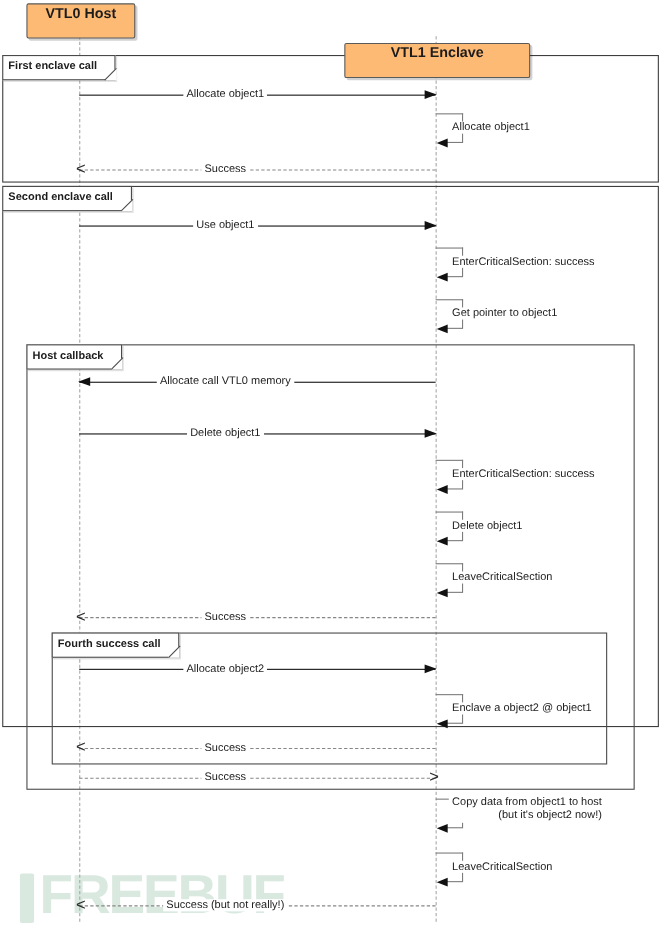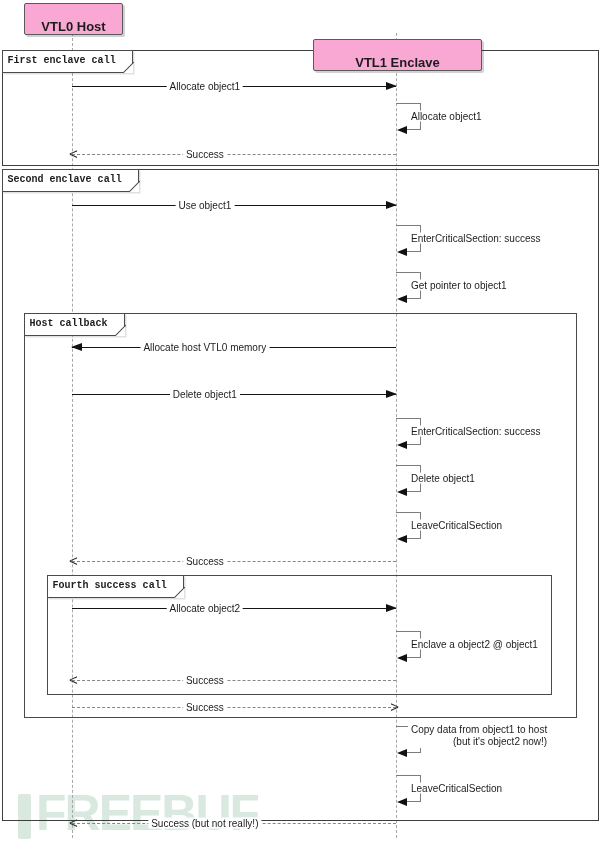--- a/index.html
+++ b/index.html
@@ -1,25 +1,25 @@
 <!DOCTYPE html>
 <html><head>
 <meta charset="utf-8">
 <style>
   html,body{margin:0;padding:0;background:#ffffff;}
   .canvas{position:relative;width:601px;height:841px;background:#fff;overflow:hidden;
           font-family:"Liberation Sans",sans-serif;color:#1c1c1c;}
   
   .lifeline{position:absolute;top:33px;height:805px;width:0;border-left:1px dashed #a8a8a8;z-index:1;}
   
-  .participant{position:absolute;top:3px;height:30px;background:#f9a8d4;border:1.4px solid #5a5a5a;
-               border-radius:2px;box-shadow:2px 2px 0 rgba(0,0,0,.18);display:flex;align-items:flex-end;
+  .participant{position:absolute;top:3px;height:30px;background:#fdba74;border:1.4px solid #5a5a5a;
+               border-radius:2px;box-shadow:2px 2px 0 rgba(0,0,0,.18);display:flex;align-items:flex-start;
                justify-content:center;font-weight:bold;font-size:13px;z-index:5;}
   
-  .frame{position:absolute;border:1.4px solid #3e3e3e;box-sizing:border-box;z-index:2;background:transparent;font-family:Liberation Mono, monospace;}
+  .frame{position:absolute;border:1.4px solid #3e3e3e;box-sizing:border-box;z-index:2;background:transparent;}
   .frame.inner{border-width:1.2px;border-color:#4a4a4a;}
   .frame-label{position:absolute;top:-1.4px;left:-1.4px;background:#fff;border:1.3px solid #4a4a4a;
                font-weight:bold;font-size:10px;line-height:12px;padding:4px 16px 5px 5px;white-space:nowrap;
                z-index:3;box-shadow:1.5px 1.5px 0 rgba(0,0,0,.12);}
   .frame-label .notch{position:absolute;right:-1.4px;bottom:-1.4px;width:10px;height:10px;background:#fff;}
   .frame-label .notch::before{content:"";position:absolute;left:-2.5px;top:4px;width:15px;
                border-top:1.3px solid #4a4a4a;transform:rotate(-45deg);}
   
   .msg{position:absolute;left:72px;width:324px;height:0;z-index:4;}
   .msg .line{position:absolute;left:0;right:0;top:0;border-top:1.3px solid #141414;}
@@ -70,21 +70,21 @@
     <span>VTL1 Enclave</span>
   </div>
 
   <div class="frame" style="left:2px;top:50px;width:597px;height:116px;">
     <div class="frame-label">
       <span>First enclave call</span>
       <span class="notch"></span>
     </div>
   </div>
 
-  <div class="frame" style="left:2px;top:169px;width:597px;height:652px;text-align:right;">
+  <div class="frame" style="left:2px;top:169px;width:597px;height:492px;text-align:right;">
     <div class="frame-label">
       <span>Second enclave call</span>
       <span class="notch"></span>
     </div>
   </div>
 
   <div class="frame inner" style="left:24px;top:313px;width:553px;height:405px;">
     <div class="frame-label">
       <span>Host callback</span>
       <span class="notch"></span>
@@ -134,21 +134,21 @@
   <div class="self" style="top:272px;">
     <div class="bracket"></div>
     <div class="bline"></div>
     <div class="bhead"></div>
     <div class="slbl">Get pointer to object1</div>
   </div>
 
   <div class="msg" style="top:347px;">
     <div class="line"></div>
     <div class="head-l"></div>
-    <div class="lbl">Allocate host VTL0 memory</div>
+    <div class="lbl">Allocate call VTL0 memory</div>
   </div>
 
   <div class="msg" style="top:394px;">
     <div class="line"></div>
     <div class="head-r"></div>
     <div class="lbl">Delete object1</div>
   </div>
 
   <div class="self" style="top:418px;">
     <div class="bracket"></div>

